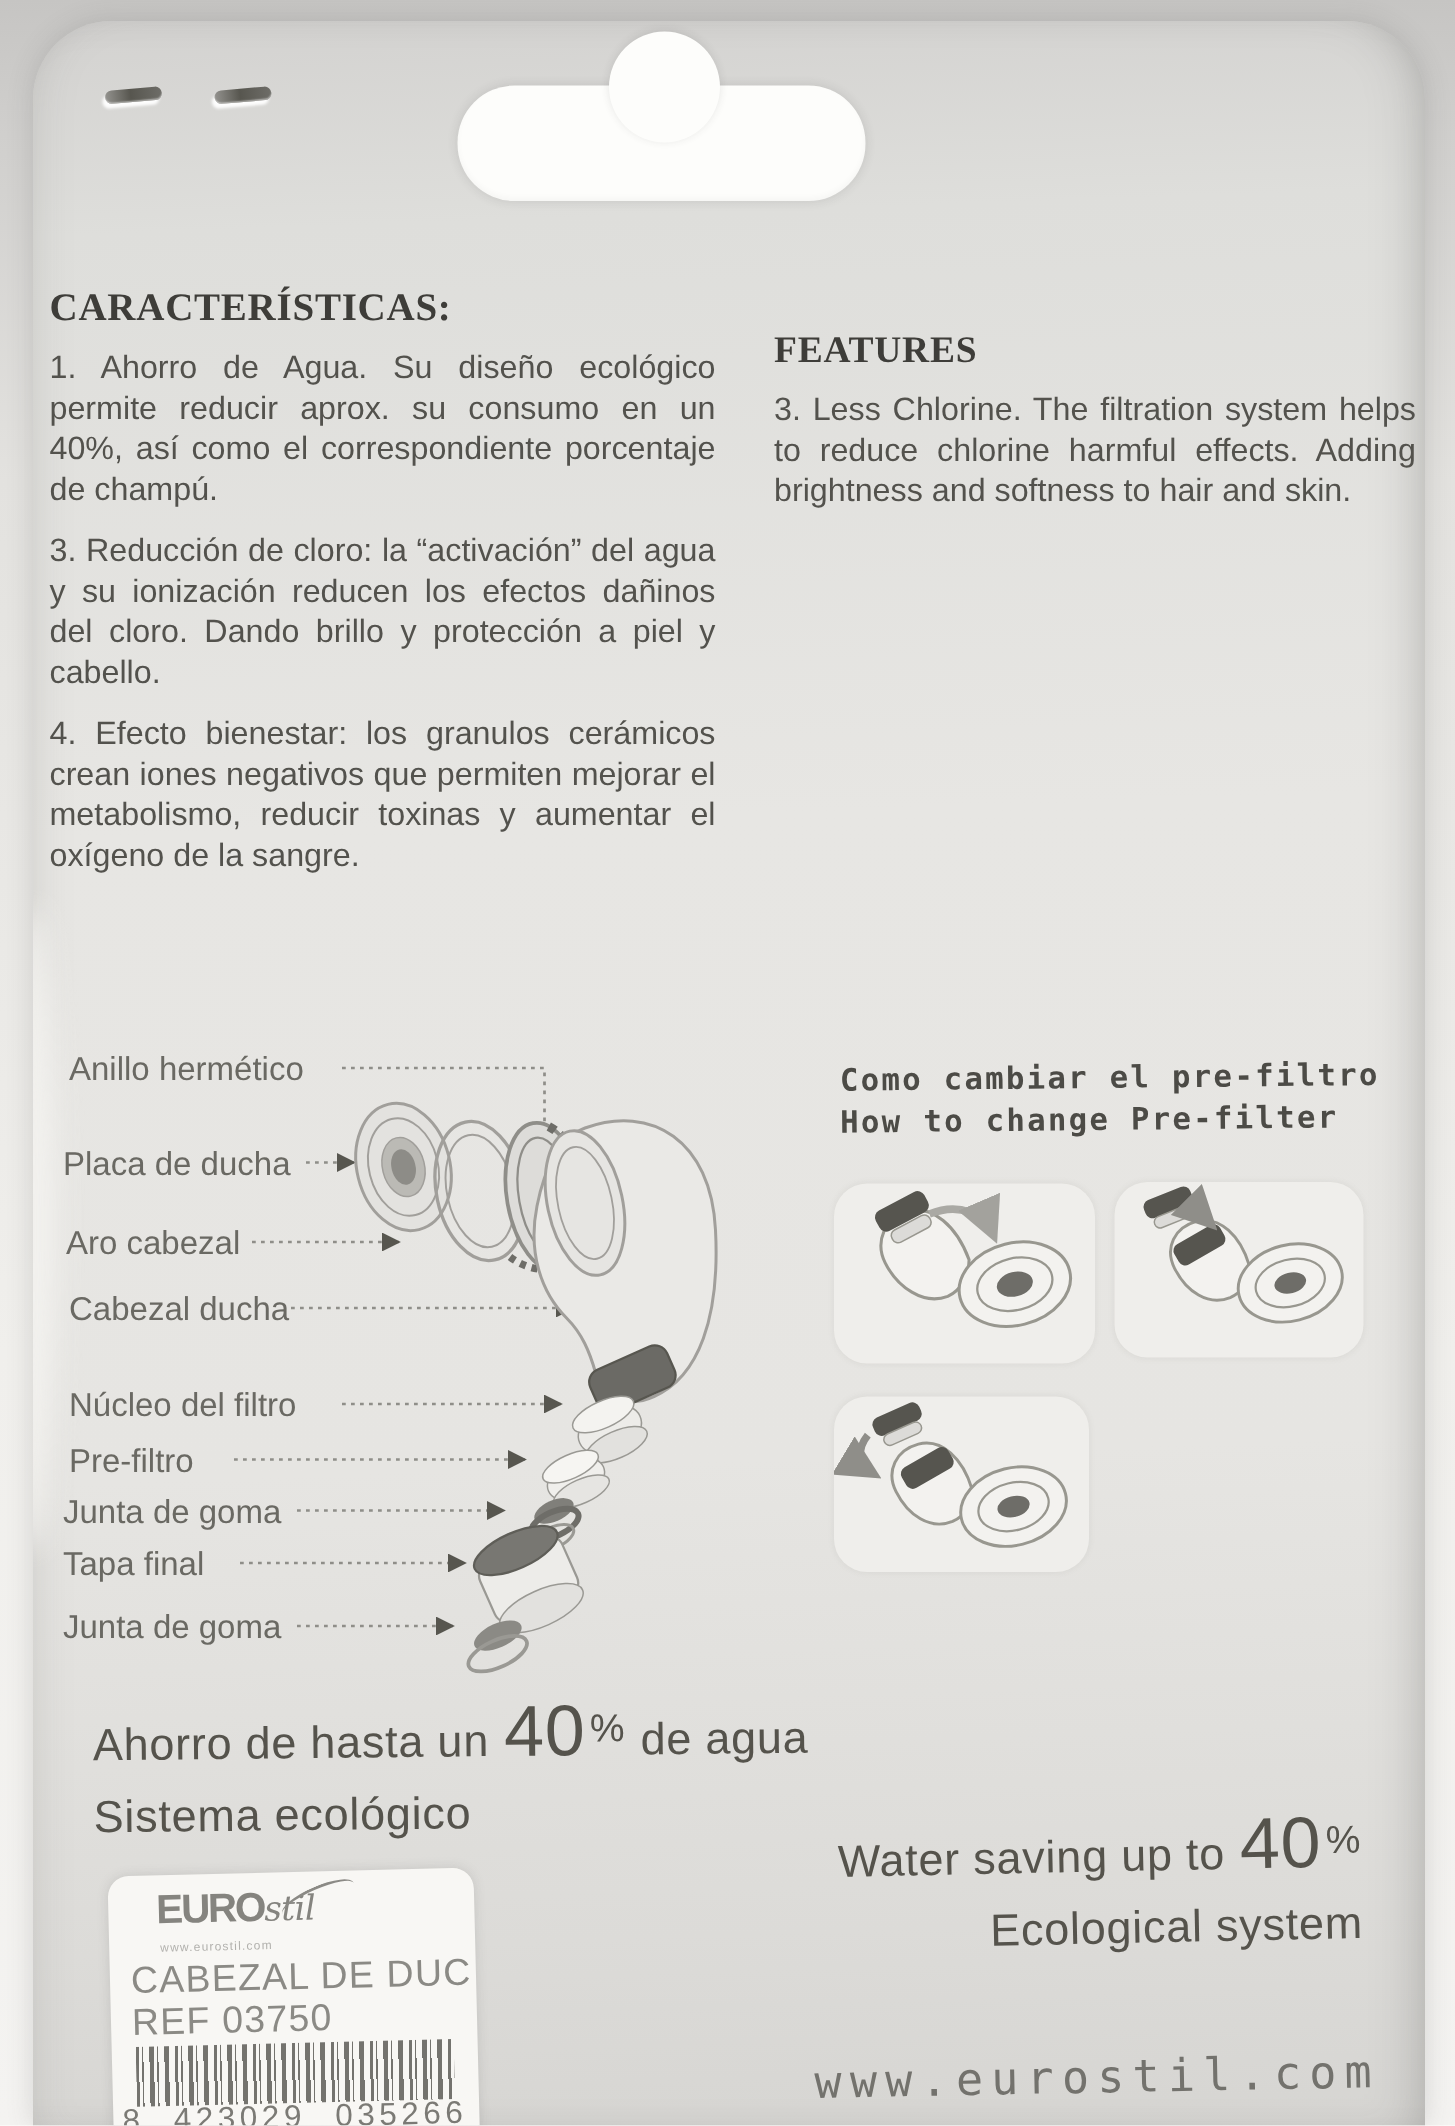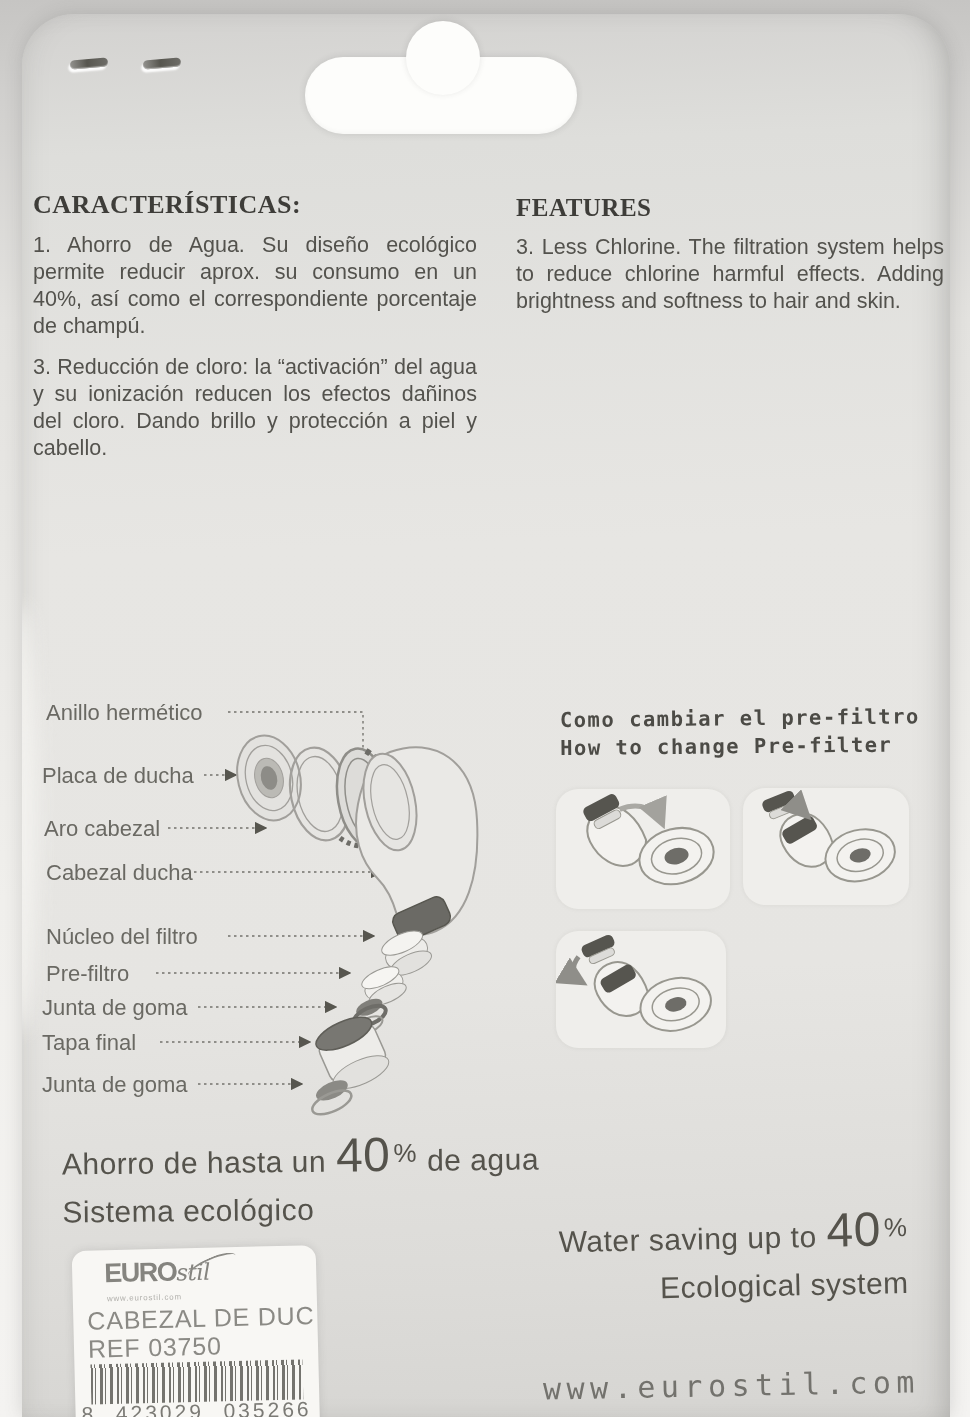--- a/index.html
+++ b/index.html
@@ -19,21 +19,21 @@
         box-shadow:0 0 7px rgba(60,60,56,.14), inset 0 -2px 4px rgba(0,0,0,.03);}
   .hole::before{content:"";position:absolute;left:101px;top:-36px;width:74px;height:74px;border-radius:50%;background:#fdfdfb;
         box-shadow:0 -1px 6px rgba(60,60,56,.12);}
   .reflection{position:absolute;left:-18px;top:590px;width:34px;height:430px;background:#f7f6f3;border-radius:50%;
         filter:blur(9px);opacity:.85;}
 
   .col{position:absolute;text-align:justify;}
   .col-es{left:11px;top:176px;width:444px;}
   .col-en{left:494px;top:180px;width:428px;}
   .col h2{margin:0 0 12px 0;font-size:26px;letter-spacing:.5px;color:#3e3d39;font-family:Liberation Serif, serif;}
-  .col-en h2{font-size:25px;}
+  .col-en h2{font-size:25px;margin-top:26px;}
   .col p{margin:0 0 14px 0;font-size:21.5px;line-height:27px;color:#53524d;}
 
   svg.diagram{position:absolute;left:0;top:676px;width:580px;height:440px;}
   svg text{font-family:"Liberation Sans",sans-serif;font-size:22px;fill:#6a6963;}
 
   .guide-title{position:absolute;left:538px;top:690px;width:400px;
         font-family:"DejaVu Sans Mono",monospace;font-weight:bold;font-size:20.5px;line-height:28px;
         letter-spacing:1.5px;color:#4c4b46;transform:rotate(-.6deg);}
   .panel{position:absolute;background:#efeeeb;border-radius:22px;box-shadow:0 0 4px rgba(120,120,116,.12);}
   .panel.p1{left:534px;top:775px;width:174px;height:120px;}
@@ -75,20 +75,21 @@
 
   <div class="staple s1"></div>
   <div class="staple s2"></div>
   <div class="hole"></div>
   <div class="reflection"></div>
 
   <section class="col col-es">
     <h2>CARACTERÍSTICAS:</h2>
     <p>1. Ahorro de Agua. Su diseño ecológico permite reducir aprox. su consumo en un 40%, así como el correspondiente porcentaje de champú.</p>
     <p>3. Reducción de cloro: la “activación” del agua y su ionización reducen los efectos dañinos del cloro. Dando brillo y protección a piel y cabello.</p>
+    <p>4. Efecto bienestar: los granulos cerámicos crean iones negativos que permiten mejorar el metabolismo, reducir toxinas y aumentar el oxígeno de la sangre.</p>
   </section>
 
   <section class="col col-en">
     <h2>FEATURES</h2>
     <p>3. Less Chlorine. The filtration system helps to reduce chlorine harmful effects. Adding brightness and softness to hair and skin.</p>
   </section>
 
   <svg class="diagram" viewBox="0 0 580 440">
     <defs>
       <marker id="arrD" viewBox="0 0 10 10" refX="9" refY="5" markerWidth="7" markerHeight="7" orient="auto-start-reverse">

